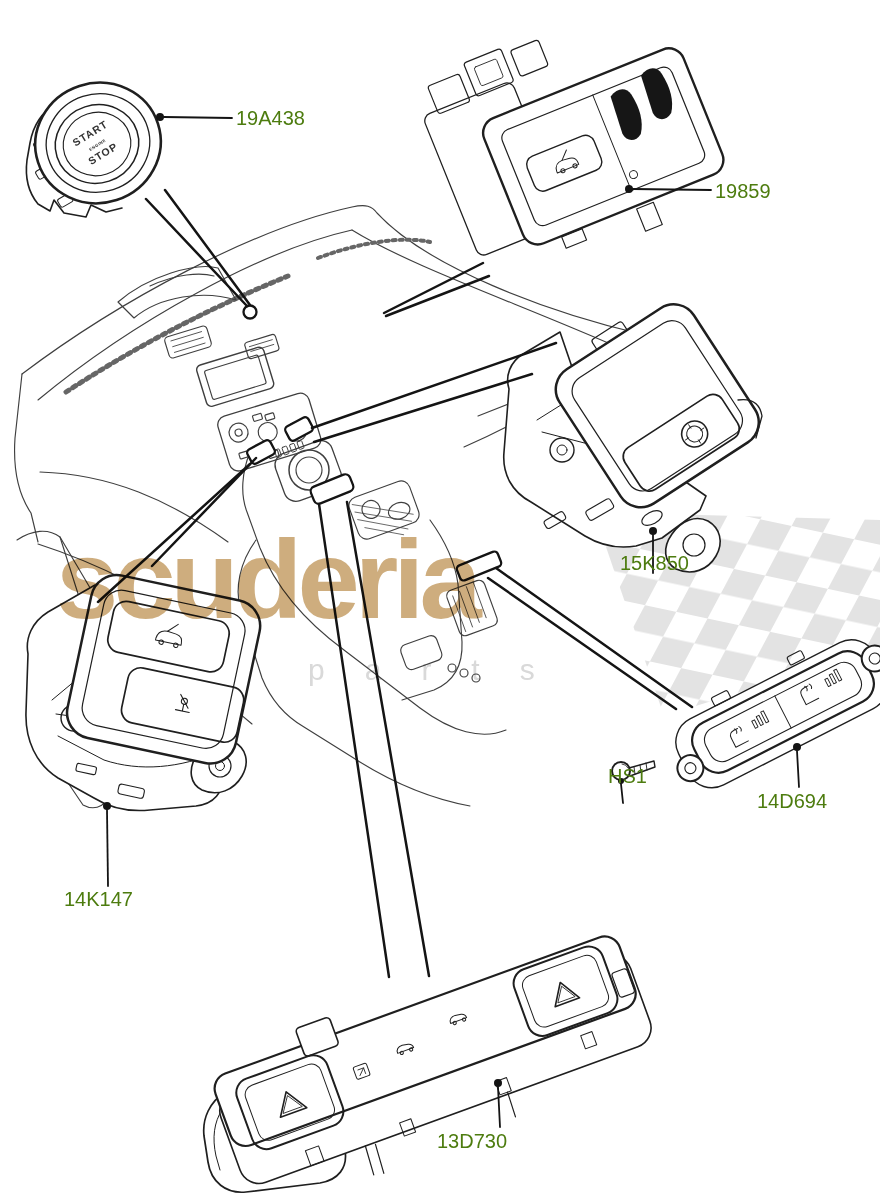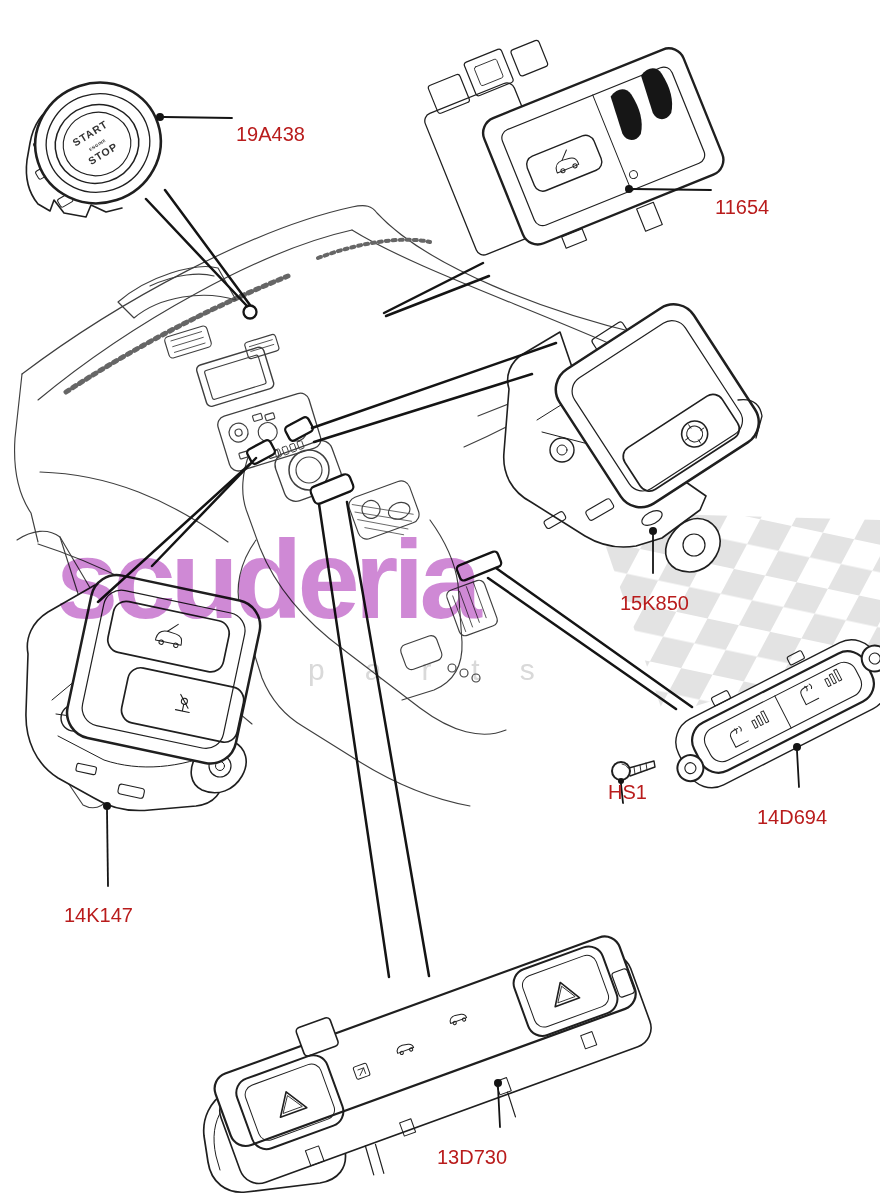--- a/index.html
+++ b/index.html
@@ -2,24 +2,24 @@
 <html><head>
 <meta charset="utf-8">
 <style>
   html,body{margin:0;padding:0;background:#fff;}
   .stage{position:relative;width:880px;height:1200px;background:#fff;overflow:hidden;
          font-family:"Liberation Sans",sans-serif;}
   .stage svg{position:absolute;left:0;top:0;z-index:1;}
   .wm-sub{position:absolute;z-index:0;left:64px;top:653px;font-size:30px;color:#d9d9d9;
           letter-spacing:40px;word-spacing:34px;pointer-events:none;white-space:nowrap;}
   .wm-brand{position:absolute;z-index:2;left:56px;top:524px;font-size:112px;font-weight:bold;
-            color:#a21caf;opacity:.52;mix-blend-mode:multiply;letter-spacing:-5px;
+            color:#a16207;opacity:.52;mix-blend-mode:multiply;letter-spacing:-5px;
             pointer-events:none;white-space:nowrap;line-height:1;}
-  .plabel{position:absolute;z-index:3;font-size:20px;color:#b91c1c;cursor:pointer;
-          white-space:nowrap;line-height:1;margin-top:16px;}
+  .plabel{position:absolute;z-index:3;font-size:20px;color:#4d7c0f;cursor:pointer;
+          white-space:nowrap;line-height:1;}
 </style>
 </head>
 <body>
 
 <div class="stage">
 
   <div class="wm-sub">car parts</div>
 
   <svg width="880" height="1200" viewBox="0 0 880 1200">
     <defs>
@@ -319,19 +319,19 @@
       <circle cx="797" cy="747" r="4" stroke="none"></circle>
         <path d="M797,751 L799,787" fill="none"></path>
       <circle cx="621" cy="781" r="3" stroke="none"></circle>
         <path d="M621,784 L623,803" fill="none"></path>
     </g>
   </svg>
 
   <div class="wm-brand">scuderia</div>
 
   <div class="plabel" style="left:236px;top:108px">19A438</div>
-  <div class="plabel" style="left:715px;top:181px">11654</div>
-  <div class="plabel" style="left:620px;top:577px">15K850</div>
+  <div class="plabel" style="left:715px;top:181px">19859</div>
+  <div class="plabel" style="left:620px;top:553px">15K850</div>
   <div class="plabel" style="left:64px;top:889px">14K147</div>
   <div class="plabel" style="left:608px;top:766px">HS1</div>
   <div class="plabel" style="left:757px;top:791px">14D694</div>
   <div class="plabel" style="left:437px;top:1131px">13D730</div>
 </div>
 
 </body></html>

